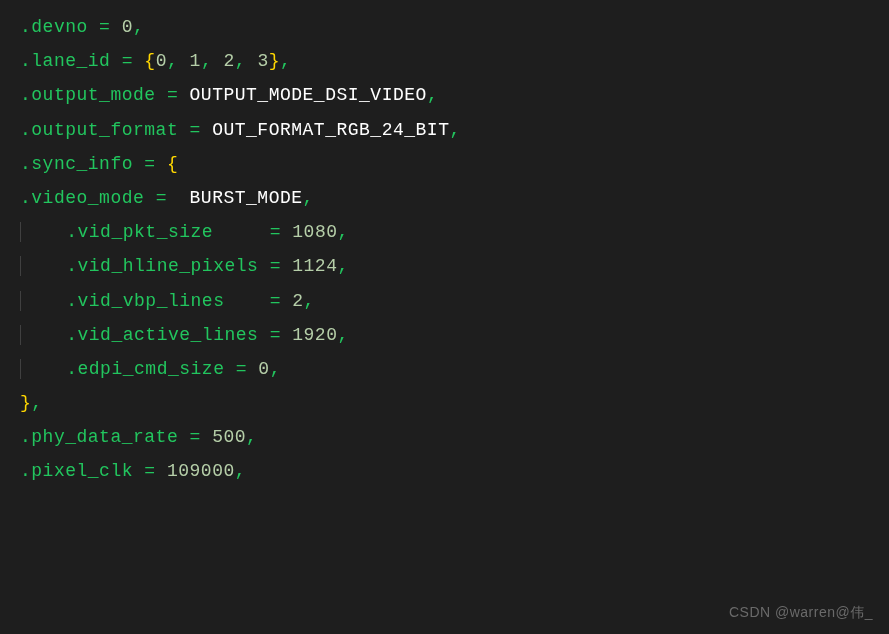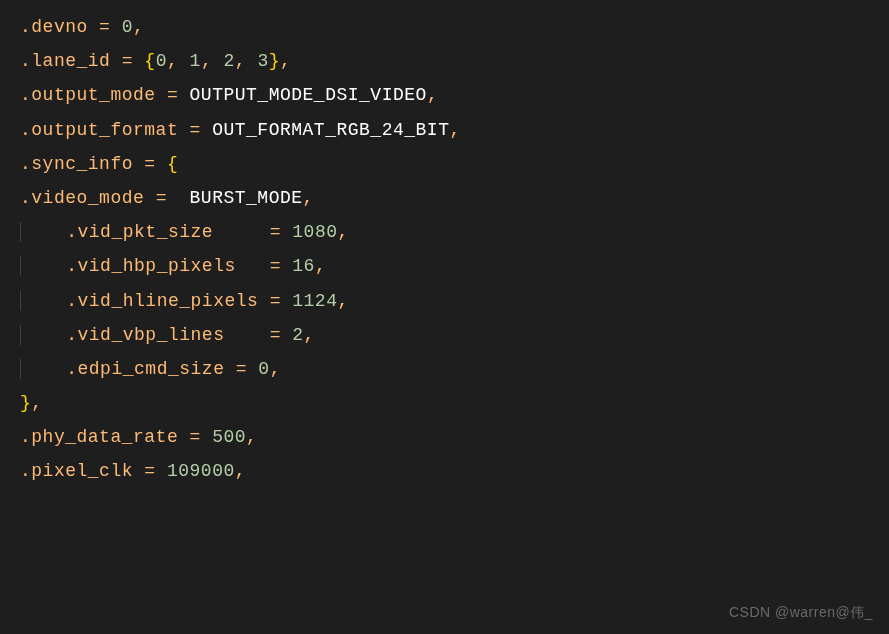--- a/index.html
+++ b/index.html
@@ -16,21 +16,21 @@
       color: #d4d4d4;
       width: 889px;
       height: 634px;
       position: relative;
       overflow: hidden;
     }
     .code-line {
       white-space: pre;
       letter-spacing: 0.5px;
     }
-    .punct { color: #fdba74; }
+    .punct { color: #22c55e; }
     .keyword-const { color: #ffffff; }
     .number { color: #b5cea8; }
     .brace { color: #ffd700; }
     .watermark {
       position: absolute;
       bottom: 8px;
       right: 16px;
       color: #6a6a6a;
       font-size: 14px;
       font-family: Arial, sans-serif;
@@ -42,22 +42,22 @@
 <body>
 
 <div>
 <div class="code-line"><span class="punct">.devno</span><span class="punct"> = </span><span class="number">0</span><span class="punct">,</span></div>
 <div class="code-line"><span class="punct">.lane_id</span><span class="punct"> = </span><span class="brace">{</span><span class="number">0</span><span class="punct">, </span><span class="number">1</span><span class="punct">, </span><span class="number">2</span><span class="punct">, </span><span class="number">3</span><span class="brace">}</span><span class="punct">,</span></div>
 <div class="code-line"><span class="punct">.output_mode</span><span class="punct"> = </span><span class="keyword-const">OUTPUT_MODE_DSI_VIDEO</span><span class="punct">,</span></div>
 <div class="code-line"><span class="punct">.output_format</span><span class="punct"> = </span><span class="keyword-const">OUT_FORMAT_RGB_24_BIT</span><span class="punct">,</span></div>
 <div class="code-line"><span class="punct">.sync_info</span><span class="punct"> = </span><span class="brace">{</span></div>
 <div class="code-line"><span class="punct">.video_mode</span><span class="punct"> =  </span><span class="keyword-const">BURST_MODE</span><span class="punct">,</span></div>
 <div class="code-line"><span style="border-left:1px solid #404040;">    </span><span class="punct">.vid_pkt_size</span><span class="punct">     = </span><span class="number">1080</span><span class="punct">,</span></div>
-<div class="code-line"><span style="border-left:1px solid #404040;">    </span><span class="punct">.vid_hbp_pixels</span><span class="punct">   = </span><span class="number">16</span><span class="punct">,</span></div>
 <div class="code-line"><span style="border-left:1px solid #404040;">    </span><span class="punct">.vid_hline_pixels</span><span class="punct"> = </span><span class="number">1124</span><span class="punct">,</span></div>
 <div class="code-line"><span style="border-left:1px solid #404040;">    </span><span class="punct">.vid_vbp_lines</span><span class="punct">    = </span><span class="number">2</span><span class="punct">,</span></div>
+<div class="code-line"><span style="border-left:1px solid #404040;">    </span><span class="punct">.vid_active_lines</span><span class="punct"> = </span><span class="number">1920</span><span class="punct">,</span></div>
 <div class="code-line"><span style="border-left:1px solid #404040;">    </span><span class="punct">.edpi_cmd_size</span><span class="punct"> = </span><span class="number">0</span><span class="punct">,</span></div>
 <div class="code-line"><span class="brace">}</span><span class="punct">,</span></div>
 <div class="code-line"><span class="punct">.phy_data_rate</span><span class="punct"> = </span><span class="number">500</span><span class="punct">,</span></div>
 <div class="code-line"><span class="punct">.pixel_clk</span><span class="punct"> = </span><span class="number">109000</span><span class="punct">,</span></div>
 </div>
 
 <div class="watermark">CSDN @warren@伟_</div>
 
 </body></html>

